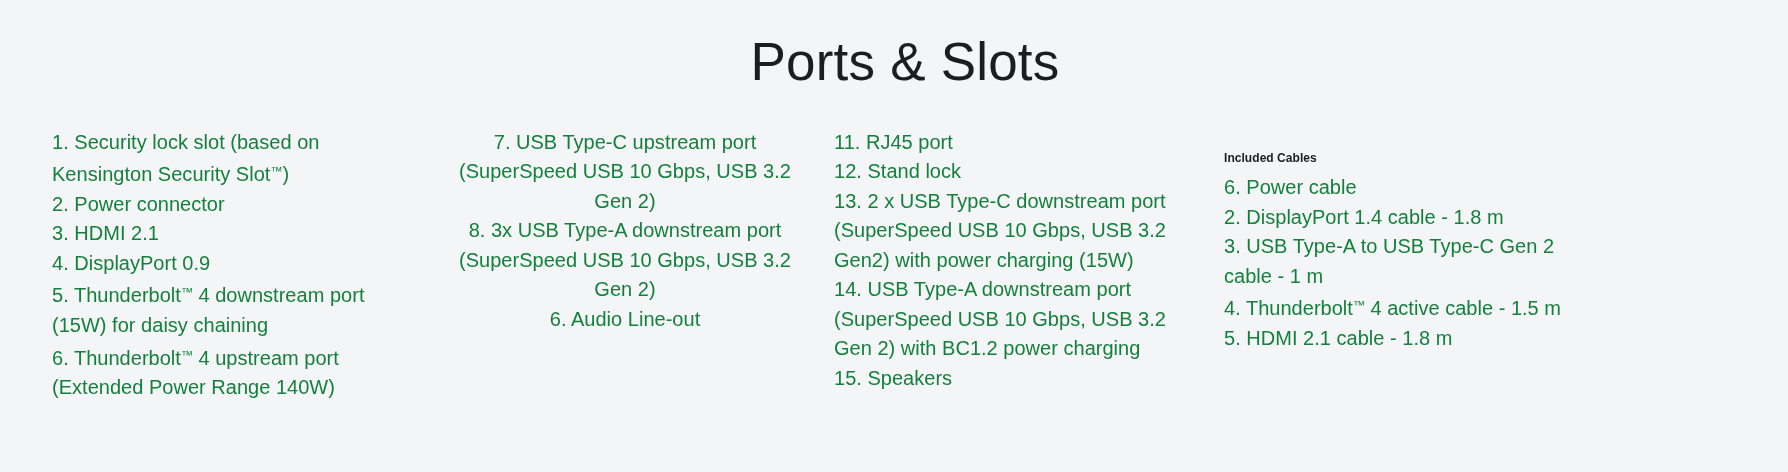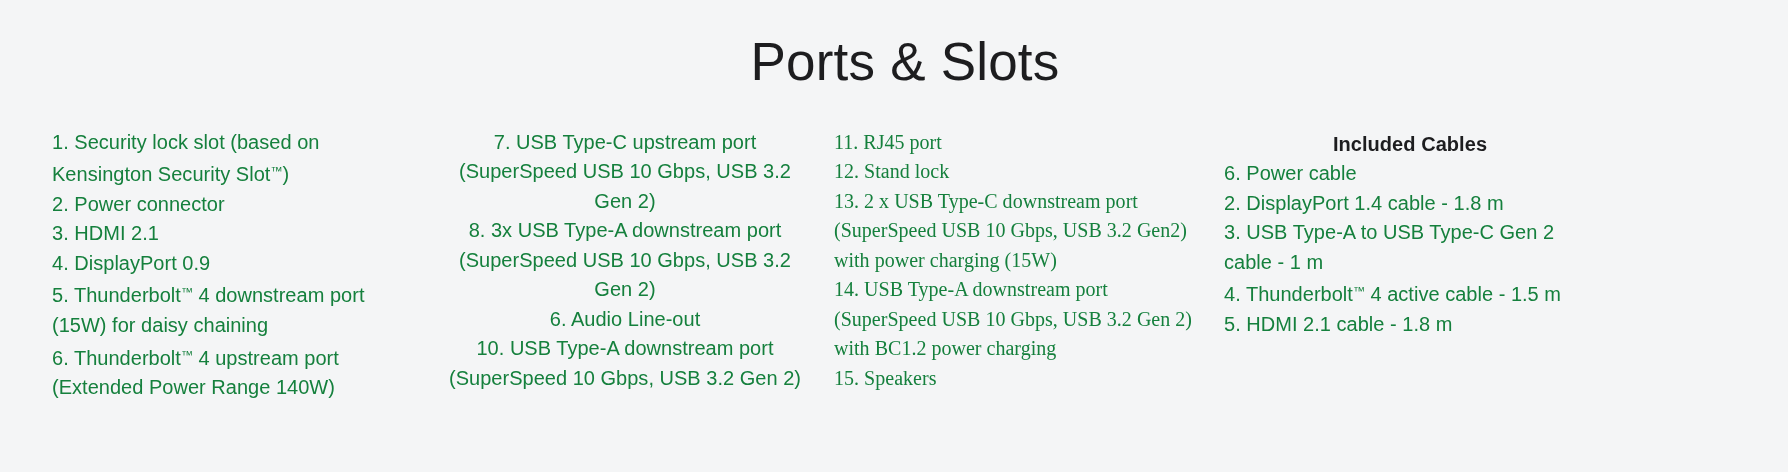--- a/index.html
+++ b/index.html
@@ -40,31 +40,30 @@
     padding: 0 0 0 30px;
     margin-top: 34px;
     box-sizing: border-box;
   }
   .column {
     box-sizing: border-box;
     padding-right: 28px;
   }
   .col-1 { width: 392px; }
   .col-2 { width: 390px; text-align: center; }
-  .col-3 { width: 390px; font-family: Liberation Serif, serif; }
+  .col-3 { width: 390px; }
   .col-4 { width: 400px; }
 
   .col-heading {
-    font-size: 20px;
+    font-size: 12px;
     font-weight: bold;
     line-height: 29.5px;
     color: #1d1d1f;
-    margin: 2px 0 0 0;
+    margin: 16px 0 0 0;
     letter-spacing: 0.05px;
-    text-align: center;
   }
   ul.item-list {
     list-style: none;
     margin: 0;
     padding: 0;
   }
   ul.item-list li {
     font-size: 20px;
     line-height: 29.5px;
     color: #15803d;
@@ -96,21 +95,20 @@
         <li>5. Thunderbolt<span class="tm">™</span> 4 downstream port (15W) for daisy chaining</li>
         <li>6. Thunderbolt<span class="tm">™</span> 4 upstream port (Extended Power Range 140W)</li>
       </ul>
     </div>
 
     <div class="column col-2">
       <ul class="item-list">
         <li>7. USB Type-C upstream port (SuperSpeed USB 10 Gbps, USB 3.2 Gen 2)</li>
         <li>8. 3x USB Type-A downstream port (SuperSpeed USB 10 Gbps, USB 3.2 Gen 2)</li>
         <li>6. Audio Line-out</li>
-        <li>10. USB Type-A downstream port (SuperSpeed 10 Gbps, USB 3.2 Gen 2)</li>
       </ul>
     </div>
 
     <div class="column col-3">
       <ul class="item-list">
         <li>11. RJ45 port</li>
         <li>12. Stand lock</li>
         <li>13. 2 x USB Type-C downstream port (SuperSpeed USB 10 Gbps, USB 3.2 Gen2) with power charging (15W)</li>
         <li>14. USB Type-A downstream port (SuperSpeed USB 10 Gbps, USB 3.2 Gen 2) with BC1.2 power charging</li>
         <li>15. Speakers</li>

